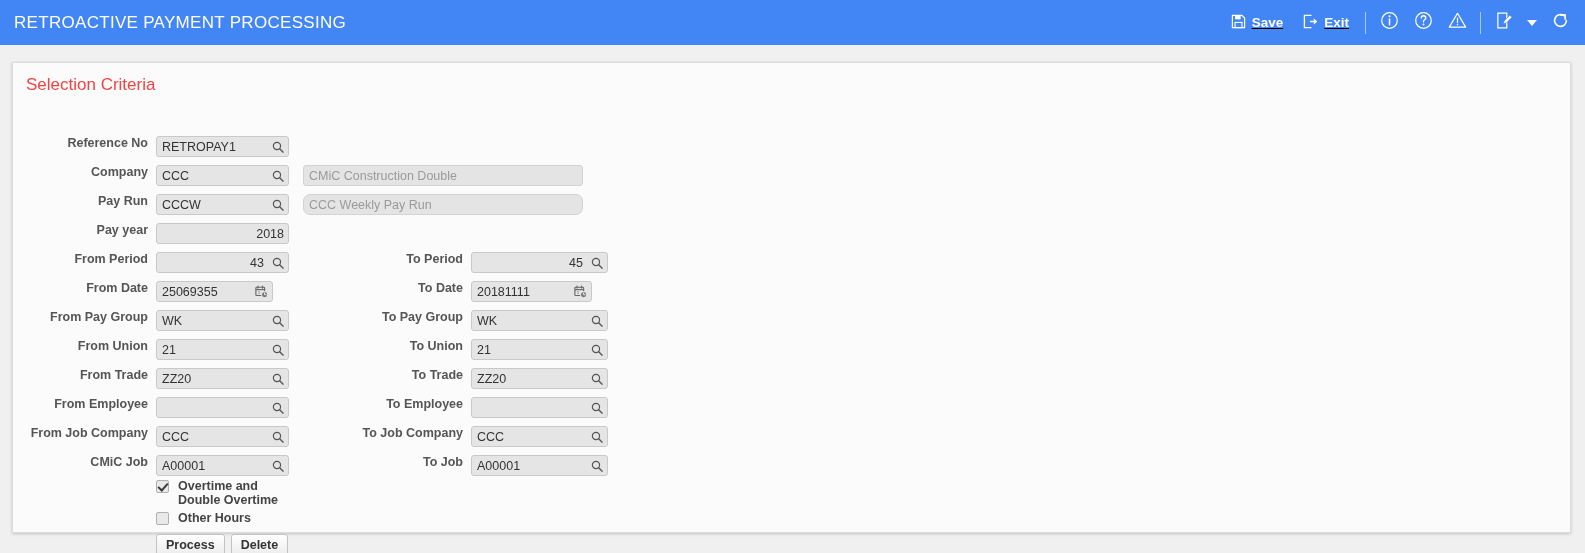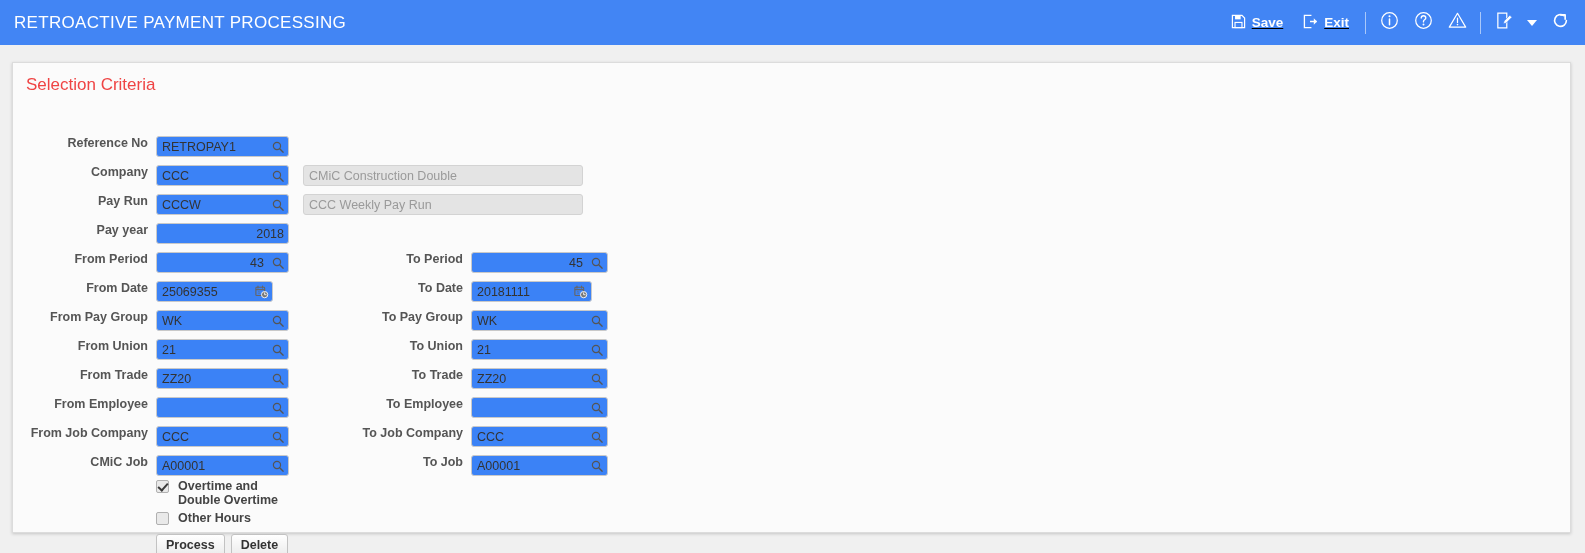--- a/index.html
+++ b/index.html
@@ -102,21 +102,21 @@
     font-size: 12.5px;
     font-weight: bold;
     color: #555555;
     text-align: right;
     padding-right: 8px;
     white-space: nowrap;
   }
   .fld {
     position: relative;
     height: 21px;
-    background: #3b82f6;
+    background: #e5e5e5;
     border: 1px solid #c9c9c9;
     border-radius: 3px;
     display: flex;
     align-items: center;
   }
   .fld .val {
     font-size: 12.5px;
     color: #333333;
     padding-left: 5px;
     flex: 1;
@@ -317,21 +317,21 @@
       <div class="lbl" style="width:143px;">Pay Run</div>
       <div class="fld" style="width:133px;">
         <span class="val">CCCW</span>
         <span class="ficon">
           <svg width="12" height="12" viewBox="0 0 14 14">
               <circle cx="5.8" cy="5.8" r="4.2" fill="none" stroke="#555" stroke-width="1.4"></circle>
               <path d="M9 9l4 4" stroke="#555" stroke-width="1.6" stroke-linecap="round"></path>
             </svg>
         </span>
       </div>
-      <div class="fld readonly" style="width:280px; margin-left:14px;">
+      <div class="fld readonly" style="width:280px; margin-left:14px;border-radius:7px;">
         <span class="val">CCC Weekly Pay Run</span>
       </div>
     </div>
 
     <div class="row" style="left:0; top:118px;">
       <div class="lbl" style="width:143px;">Pay year</div>
       <div class="fld num" style="width:133px;">
         <span class="val">2018</span>
       </div>
     </div>

